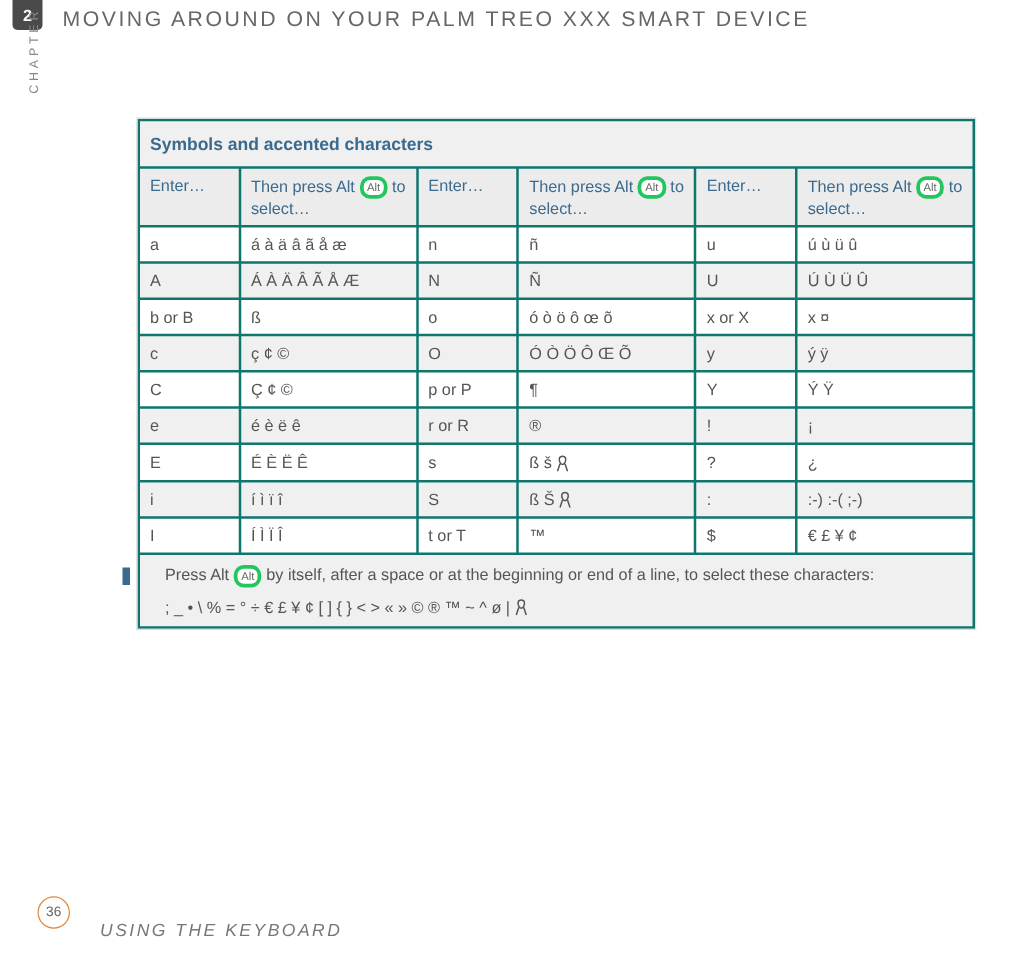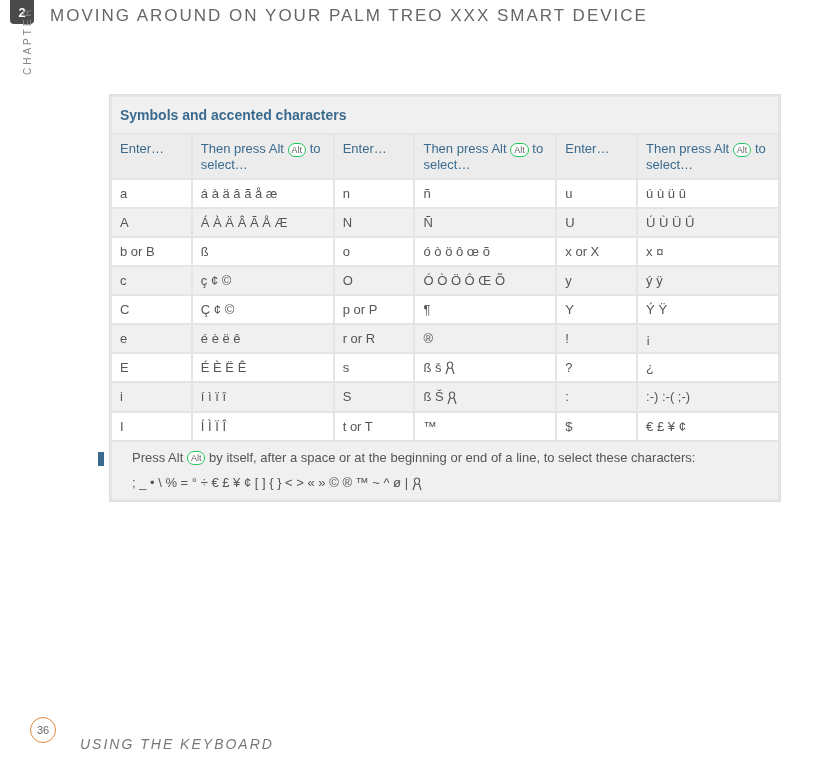--- a/index.html
+++ b/index.html
@@ -50,21 +50,21 @@
   .content-area {
     position: absolute;
     top: 95px;
     left: 110px;
     width: 670px;
   }
   table {
     border-collapse: separate;
     border-spacing: 2px;
     width: 100%;
-    background: #e5e5e5;
+    background: #0f766e;
   }
   td {
     padding: 6px 8px;
     background: #fff;
     border: none;
     color: #555;
     font-size: 13px;
     vertical-align: top;
   }
   tr.alt td { background: #f0f0f0; }
@@ -92,21 +92,21 @@
     margin-top: 4px;
     margin-right: 6px;
   }
   .footnote-row td {
     background: #f0f0f0;
     font-size: 13px;
     line-height: 1.5;
   }
   .alt-key {
     display: inline-block;
-    border: 1px solid #22c55e;
+    border: 3px solid #22c55e;
     border-radius: 8px;
     font-size: 9px;
     padding: 0 3px;
     line-height: 12px;
     vertical-align: middle;
     color: #666;
     background: #fff;
     text-align: right;
   }
   .ribbon {

